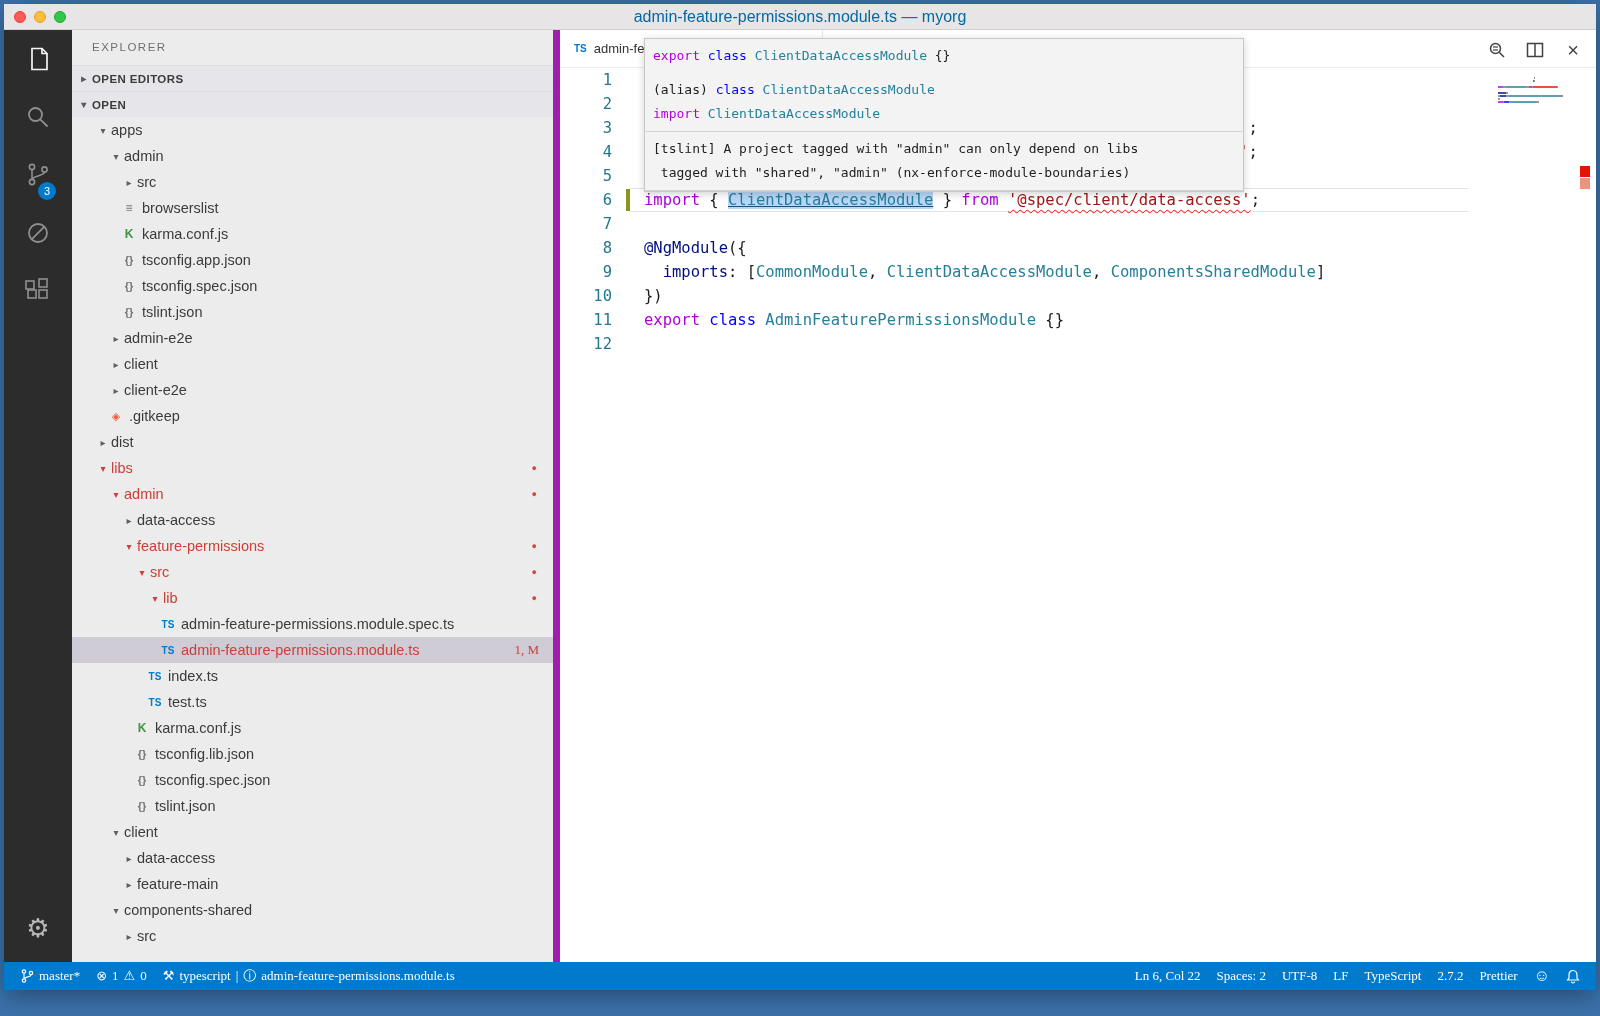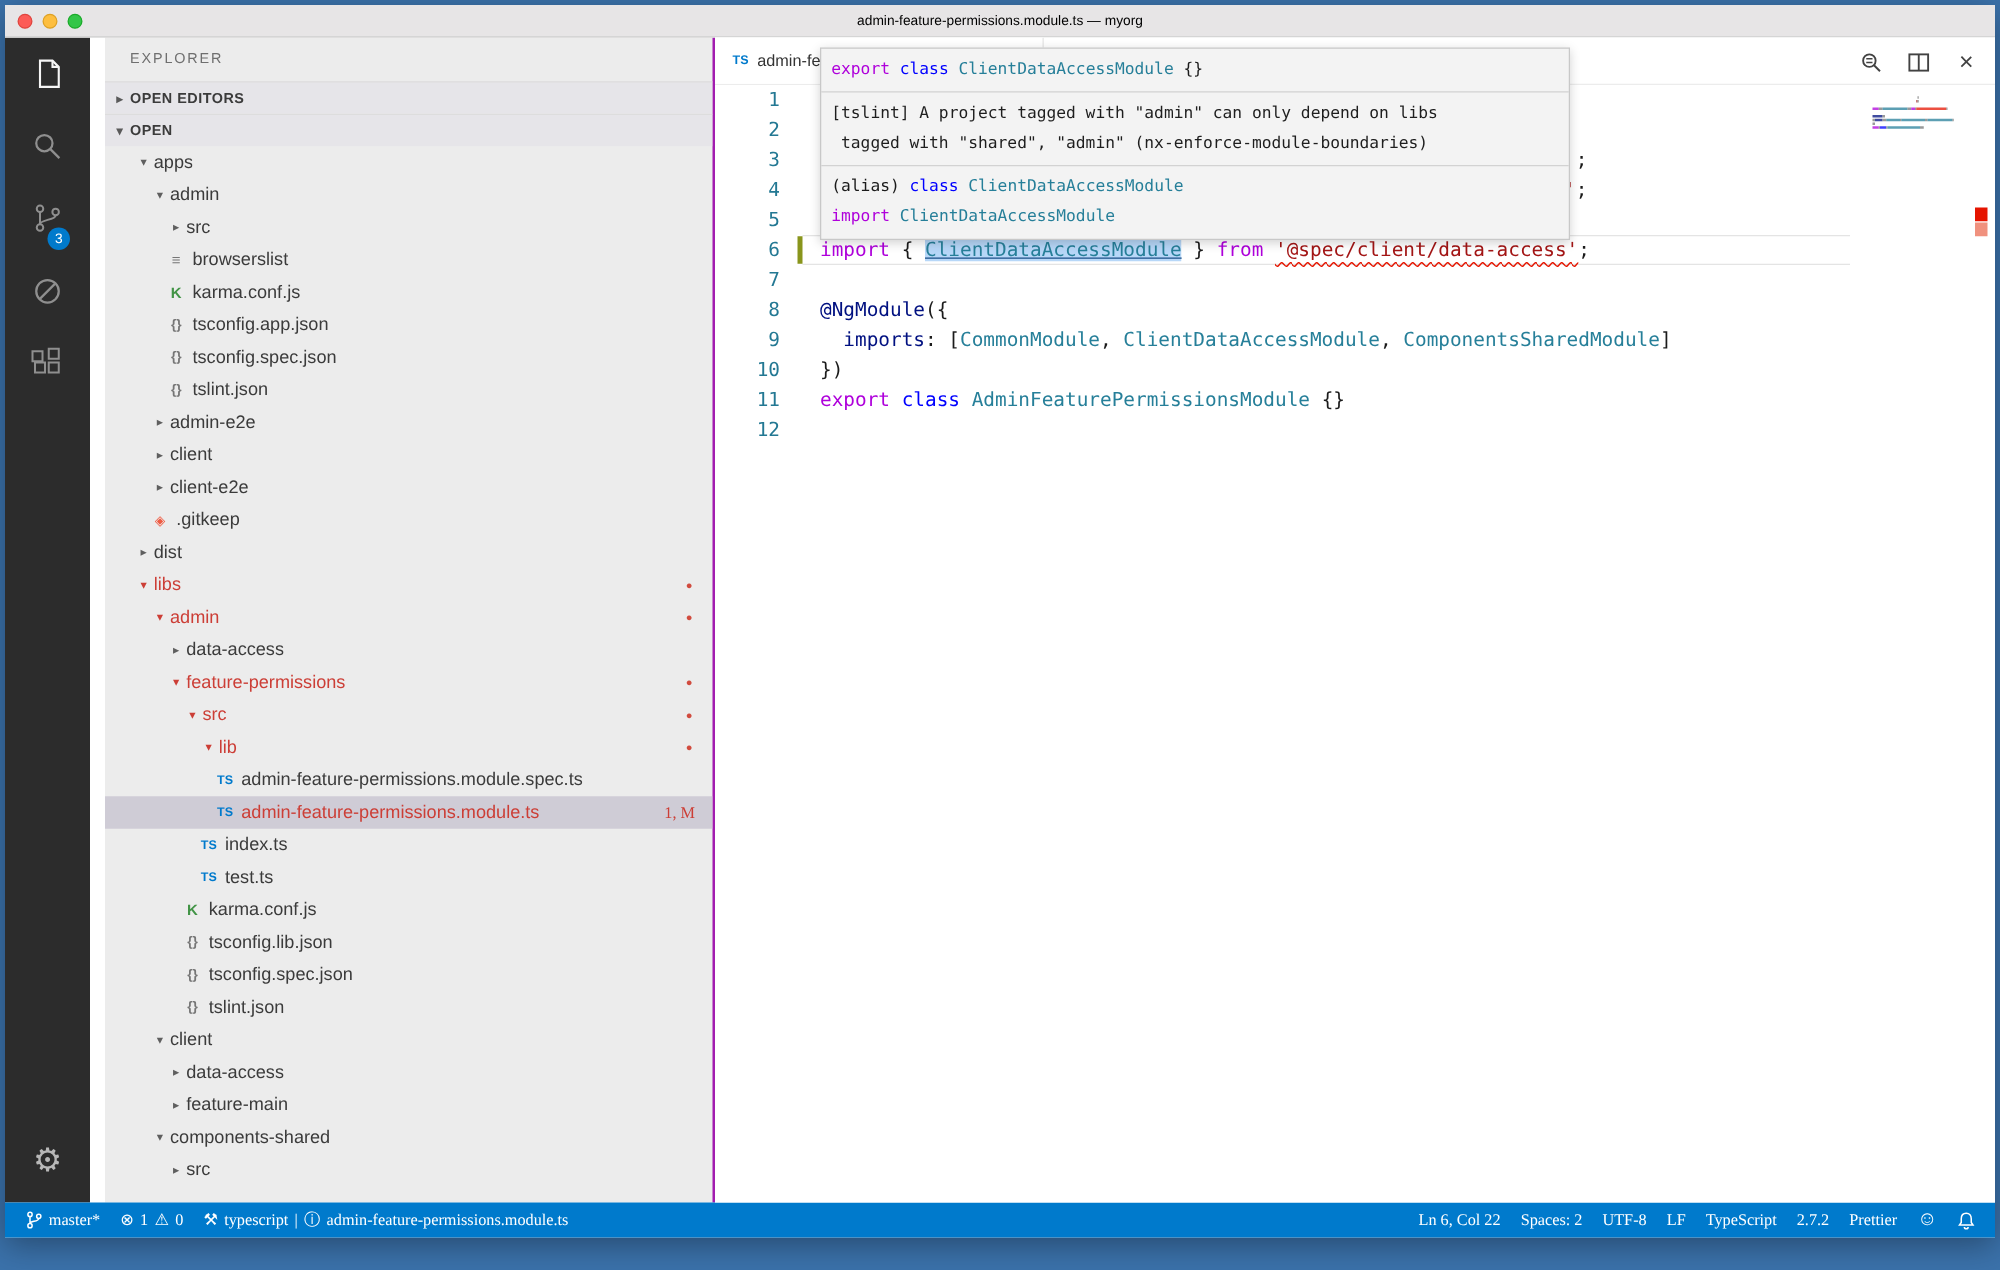--- a/index.html
+++ b/index.html
@@ -10,38 +10,38 @@
             display:flex; flex-direction:column; box-shadow:0 6px 24px rgba(0,0,0,.35); }
 
   
   .titlebar { height:26px; background:#e7e5e6; border-bottom:1px solid #cfcfcf; position:relative;
               display:flex; align-items:center; justify-content:center; flex:none; }
   .traffic { position:absolute; left:10px; top:7px; display:flex; gap:8px; }
   .light { width:12px; height:12px; border-radius:50%; }
   .light.red { background:#fc5b57; border:1px solid #e0443e; }
   .light.yellow { background:#fdbe3f; border:1px solid #dea123; }
   .light.green { background:#33c648; border:1px solid #1aab29; }
-  .title-text { font-size:11px; color:#000000; }
+  .title-text { font-size:16px; color:#0369a1; }
 
   
   .main { flex:1; display:flex; min-height:0; }
 
   
   .activitybar { width:68px; background:#2c2c2c; flex:none; display:flex; flex-direction:column; align-items:center; }
   .ab-item { width:68px; height:58px; display:flex; align-items:center; justify-content:center;
              color:#8f8f8f; position:relative; cursor:pointer; }
   .ab-item.active { color:#f5f5f5; }
   .ab-badge { position:absolute; left:34px; bottom:4px; min-width:18px; height:18px; border-radius:9px;
               background:#007acc; color:#fff; font-size:11px; line-height:18px; text-align:center; padding:0 3px; }
   .ab-spacer { flex:1; }
   .ab-gear { font-size:26px; color:#b8b8b8; margin-bottom:18px; cursor:pointer; }
 
   
-  .sidebar { width:488px; background:#ececec; flex:none; border-right:2px solid #a21caf; overflow:hidden;
-             display:flex; flex-direction:column;margin-left:12px; }
+  .sidebar { width:488px; background:#ececec; flex:none; border-right:7px solid #a21caf; overflow:hidden;
+             display:flex; flex-direction:column; }
   .sidebar-title { height:35px; line-height:35px; padding-left:20px; font-size:11.5px; letter-spacing:1.5px; color:#6f6f6f; flex:none; }
   .section-header { height:26px; display:flex; align-items:center; font-weight:bold; font-size:11.5px; letter-spacing:.4px;
                     color:#3b3b3b; background:#e6e5e9; border-top:1px solid #ddd; padding-left:4px; cursor:pointer; flex:none; }
   .section-header .twisty { width:16px; text-align:center; font-size:10px; color:#5a5a5a; }
   .tree { flex:1; overflow:hidden; font-size:14.5px; color:#3b3b3b; }
   .row { height:26px; display:flex; align-items:center; position:relative; cursor:pointer; white-space:nowrap; }
   .row .twisty { width:16px; flex:none; text-align:center; font-size:10px; color:#5f5f5f; }
   .row .ficon { width:16px; flex:none; text-align:center; margin-right:5px; }
   .row .rlabel { overflow:hidden; text-overflow:ellipsis; }
   .row.red, .row.red .twisty { color:#cc3e36; }
@@ -449,28 +449,28 @@
           </div>
           <div class="mm-row"></div>
         </div>
       <div class="ruler-mark" style="top:136px;height:11px;background:#e51400;"></div>
       <div class="ruler-mark" style="top:148px;height:11px;background:#f0917e;"></div>
 
       <div class="tooltip">
         <div class="tt-sec">
             <div class="tt-line"><span class="tk-kw1">export</span><span class="tk-def"> </span><span class="tk-kw2">class</span><span class="tk-def"> </span><span class="tk-type">ClientDataAccessModule</span><span class="tk-def"> {}</span></div>
           </div>
+        <div class="tt-sec">
+            <div class="tt-line"><span class="tk-def">(alias) </span><span class="tk-kw2">class</span><span class="tk-def"> </span><span class="tk-type">ClientDataAccessModule</span></div>
+            <div class="tt-line"><span class="tk-kw1">import</span><span class="tk-def"> </span><span class="tk-type">ClientDataAccessModule</span></div>
+          </div>
         <div class="tt-sec tt-msg">
           <div class="tt-line">[tslint] A project tagged with "admin" can only depend on libs</div>
           <div class="tt-line"> tagged with "shared", "admin" (nx-enforce-module-boundaries)</div>
         </div>
-        <div class="tt-sec">
-            <div class="tt-line"><span class="tk-def">(alias) </span><span class="tk-kw2">class</span><span class="tk-def"> </span><span class="tk-type">ClientDataAccessModule</span></div>
-            <div class="tt-line"><span class="tk-kw1">import</span><span class="tk-def"> </span><span class="tk-type">ClientDataAccessModule</span></div>
-          </div>
       </div>
     </div>
   </div>
 
   <div class="statusbar">
     <div class="sb-item">
       <span class="sb-ico">
         <svg class="icon" width="14" height="16" viewBox="0 0 14 16">
             <circle cx="4" cy="3.5" r="1.7" fill="none" stroke="#fff" stroke-width="1.2"></circle>
             <circle cx="4" cy="12.5" r="1.7" fill="none" stroke="#fff" stroke-width="1.2"></circle>

